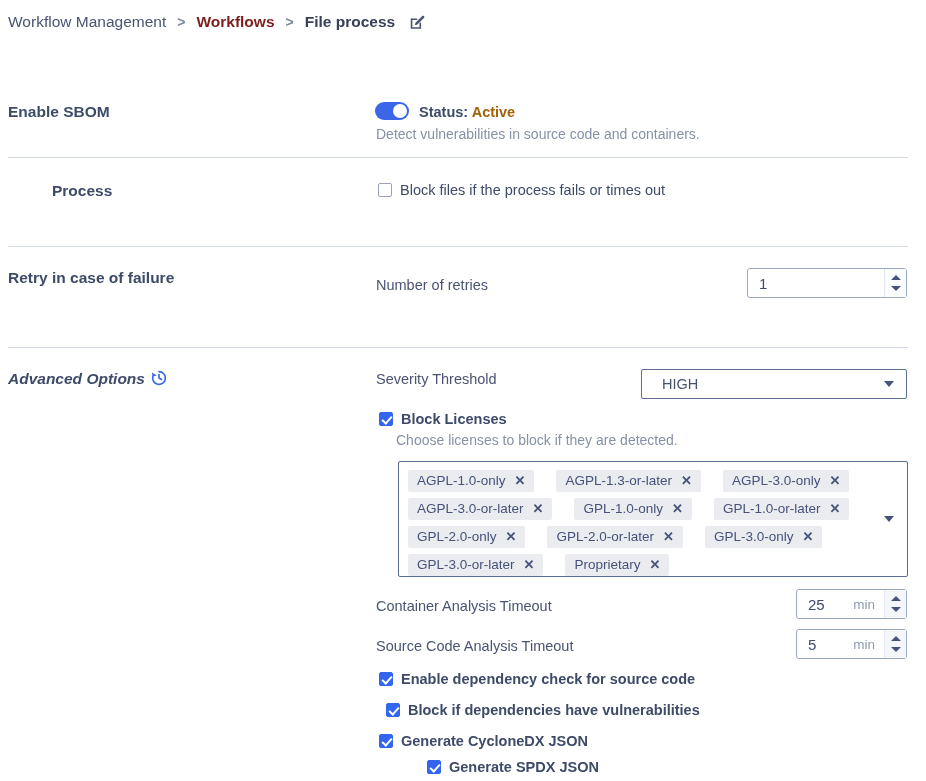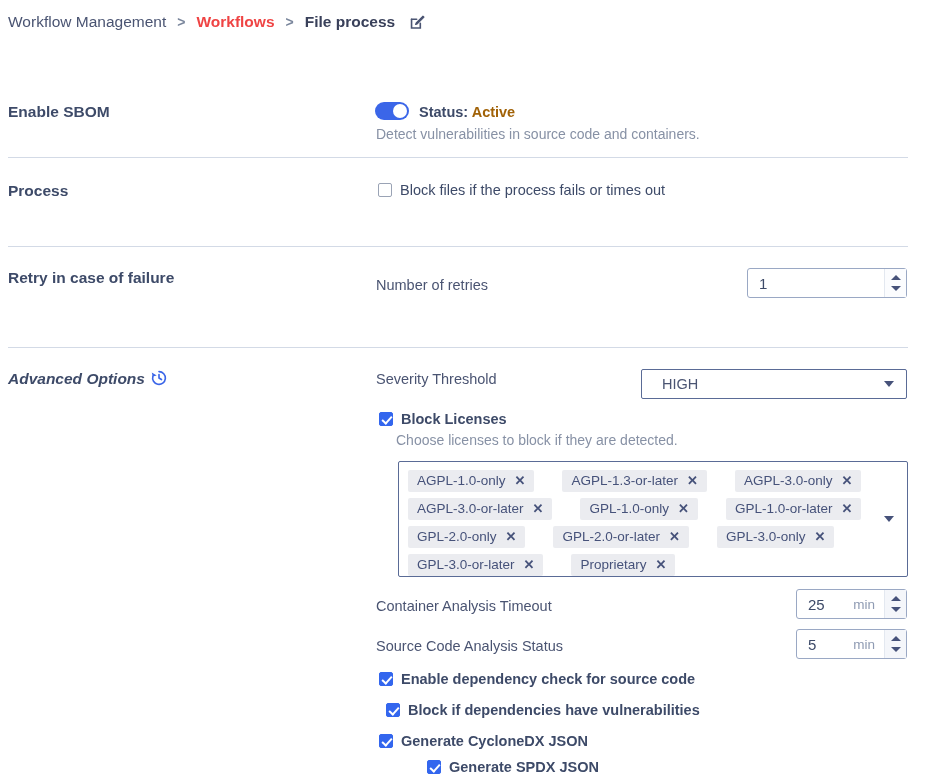--- a/index.html
+++ b/index.html
@@ -13,21 +13,21 @@
   }
   .page { position: relative; width: 808px; height: 781px; }
 
   
   .breadcrumb {
     position: absolute; left: 8px; top: 13px;
     display: flex; align-items: center; gap: 11px;
     font-size: 15.5px;
   }
   .crumb { color: #4a5472; white-space: nowrap; }
-  .crumb.link { color: #ef4444; font-weight: 700; cursor: pointer; }
+  .crumb.link { color: #7f1d1d; font-weight: 700; cursor: pointer; }
   .crumb.current { color: #39405a; font-weight: 700; }
   .sep { color: #7a869c; font-size: 14px; font-weight: 600; }
   .edit-icon { display: inline-flex; margin-left: 3px; cursor: pointer; }
 
   
   .row { position: absolute; left: 0; width: 926px; }
   .divider {
     position: absolute; left: 8px; width: 900px; height: 1px;
     background: #d3dae6;
   }
@@ -114,21 +114,21 @@
   .caret {
     width: 0; height: 0; border-left: 5px solid transparent;
     border-right: 5px solid transparent; border-top: 6px solid #46527a;
   }
 
   
   .multiselect {
     position: absolute; border: 1px solid #5a6b96; border-radius: 2px;
     background: #fff; padding: 8px 9px;
   }
-  .chips { display: flex; flex-wrap: wrap; gap: 6px 28px; width: 455px; }
+  .chips { display: flex; flex-wrap: wrap; gap: 6px 22px; width: 455px; }
   .chip {
     display: inline-flex; align-items: center; gap: 9px;
     background: #ebecf0; border-radius: 2px;
     padding: 3px 9px 4px 9px;
     font-size: 13.5px; color: #46527a; white-space: nowrap;
   }
   .chip .x {
     font-size: 13px; color: #46527a; font-weight: 700;
     line-height: 1; cursor: pointer;
   }
@@ -167,21 +167,21 @@
       <span>Status:</span>
       <span class="status-val">Active</span>
     </div>
 
     <div class="help-text" style="left:376px; top:126px;">Detect vulnerabilities in source code and containers.</div>
 
     <div class="divider" style="top:157px;"></div>
   </div>
 
   <div class="row">
-    <div class="left-label" style="top:182px;">Process</div>
+    <div class="left-label" style="top:182px;margin-left:44px;">Process</div>
 
     <div class="cb-wrap" style="left:378px; top:182px;">
       <span class="cb unchecked"></span>
       <span class="cb-label">Block files if the process fails or times out</span>
     </div>
 
     <div class="divider" style="top:246px;"></div>
   </div>
 
   <div class="row">
@@ -279,21 +279,21 @@
 
     <div class="num-field" style="left:796px; top:589px; width:111px; height:30px;">
       <span class="val">25</span>
       <span class="unit">min</span>
       <span class="spin">
         <span class="tri-up"></span>
         <span class="tri-down"></span>
       </span>
     </div>
 
-    <div class="field-label" style="left:376px; top:638px;">Source Code Analysis Status</div>
+    <div class="field-label" style="left:376px; top:638px;">Source Code Analysis Timeout</div>
 
     <div class="num-field" style="left:796px; top:629px; width:111px; height:30px;">
       <span class="val">5</span>
       <span class="unit">min</span>
       <span class="spin">
         <span class="tri-up"></span>
         <span class="tri-down"></span>
       </span>
     </div>
 

